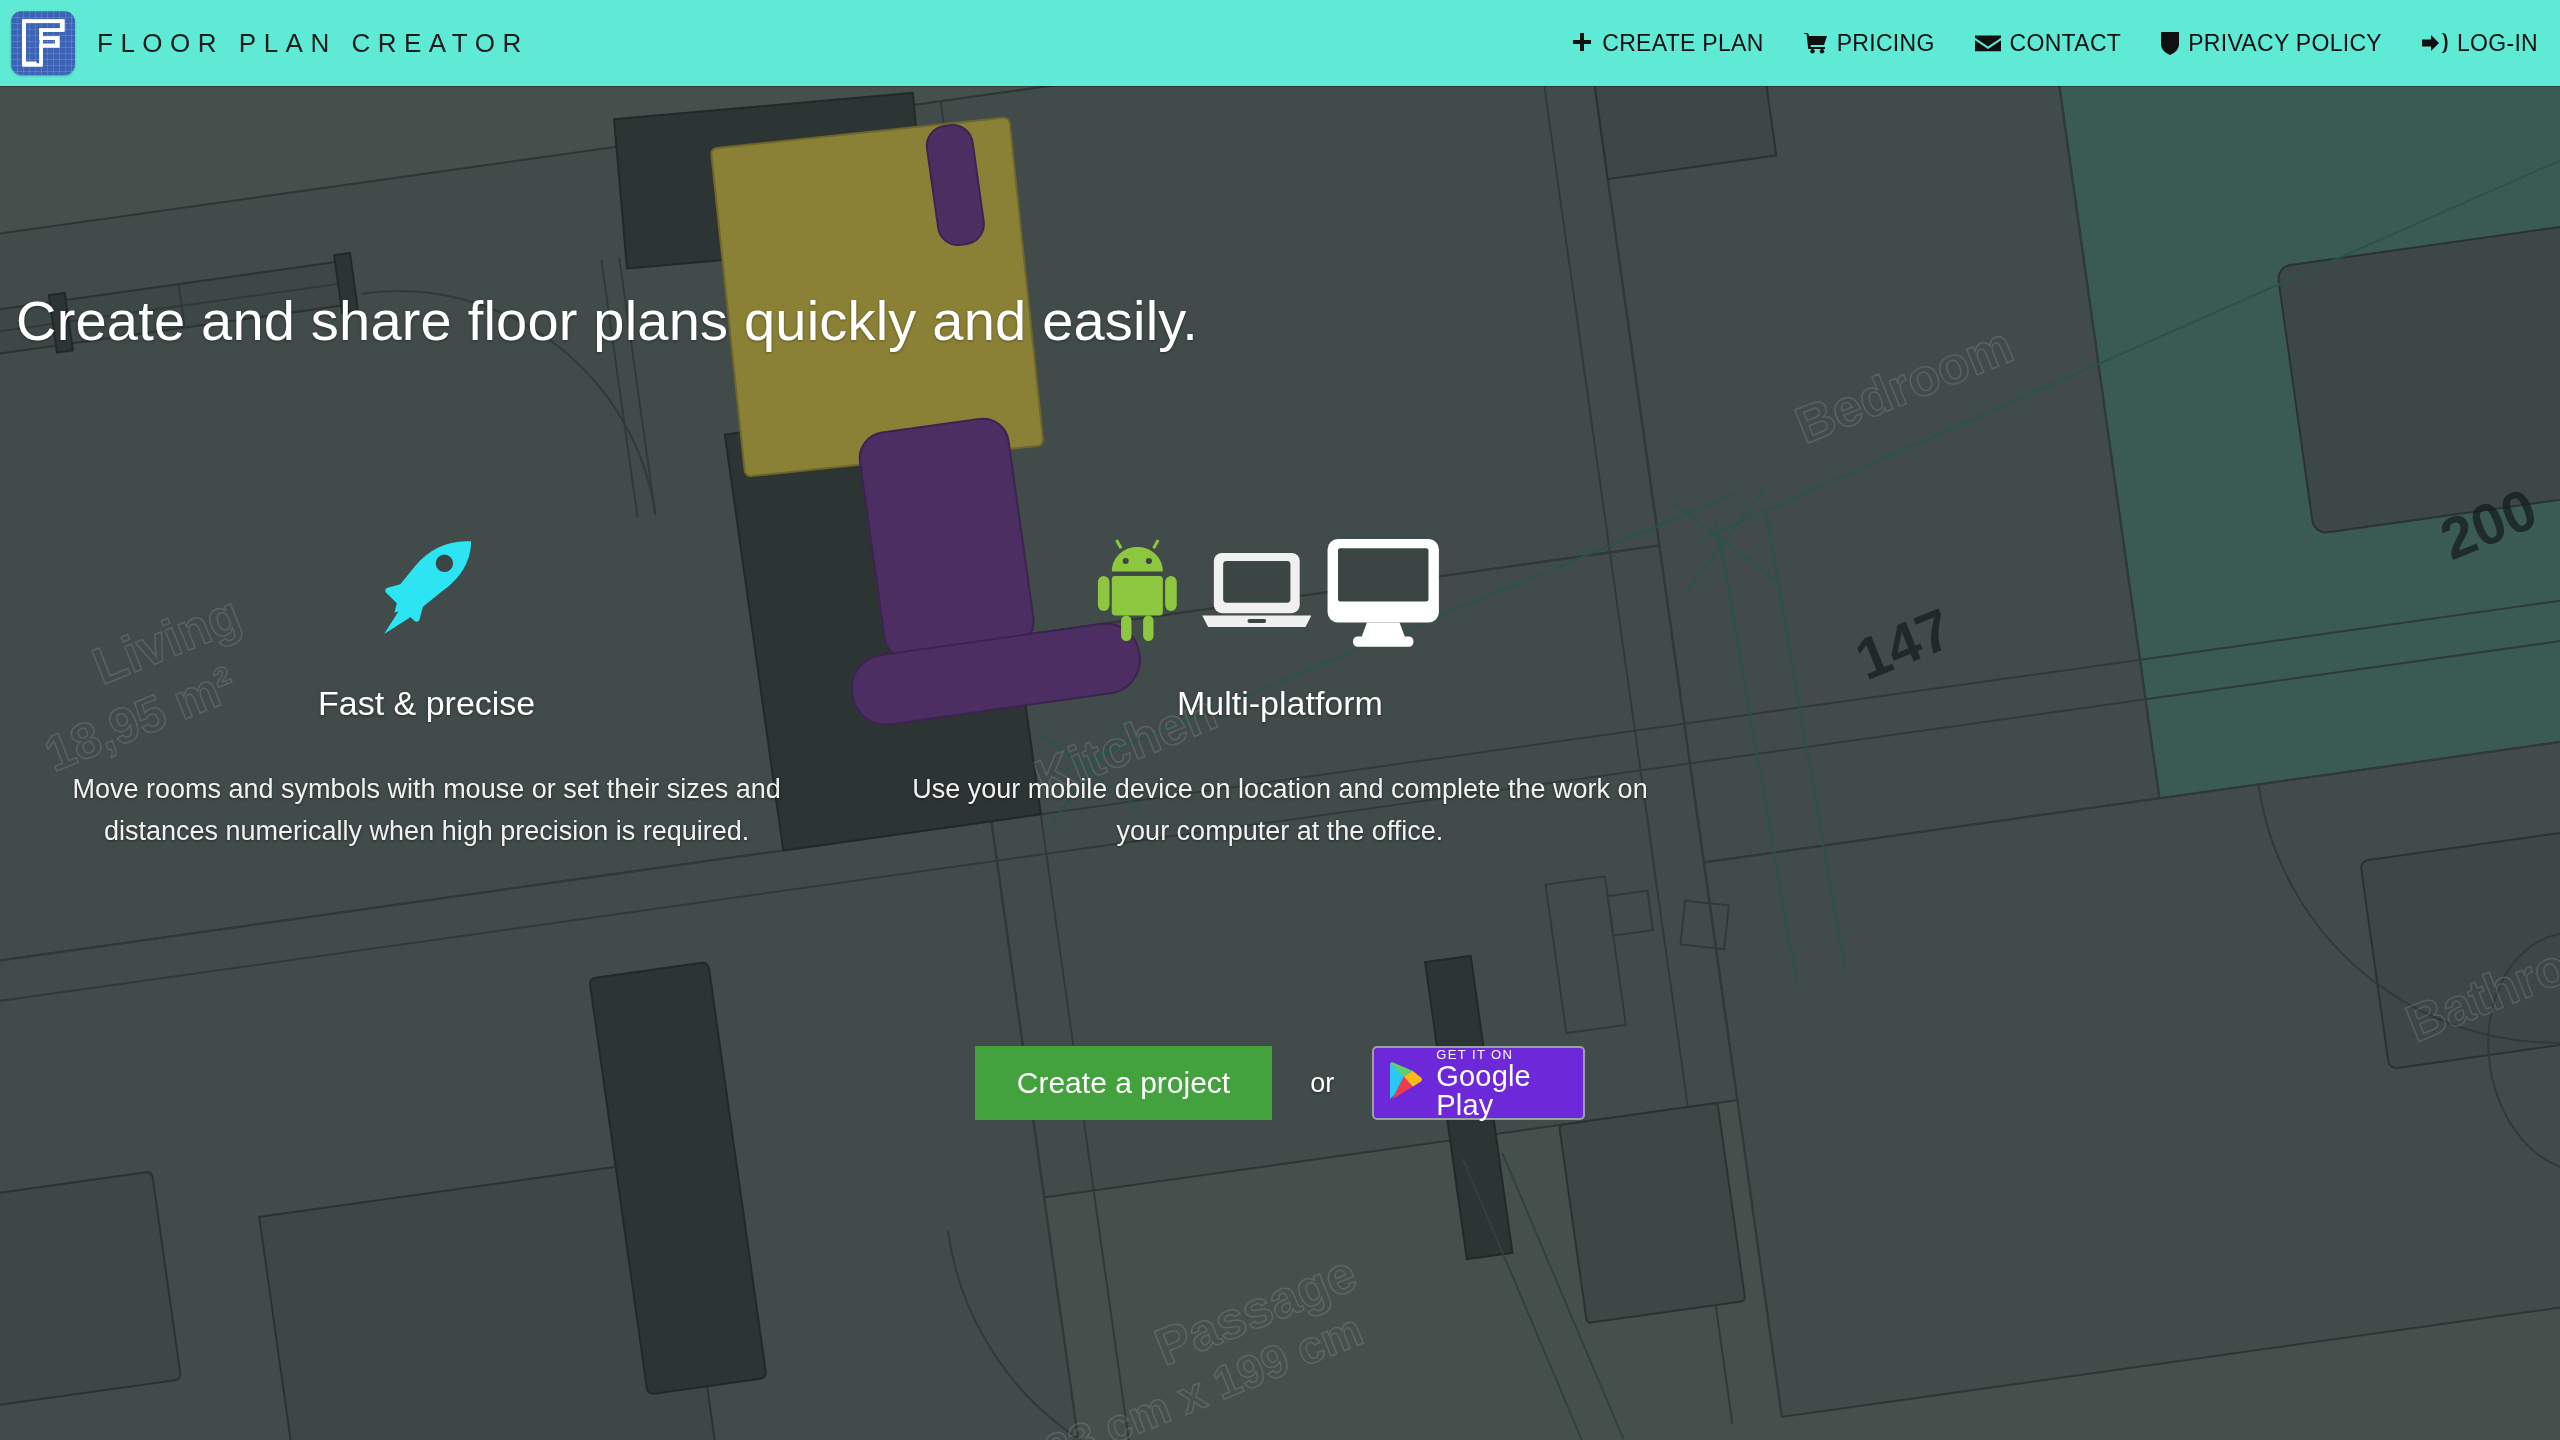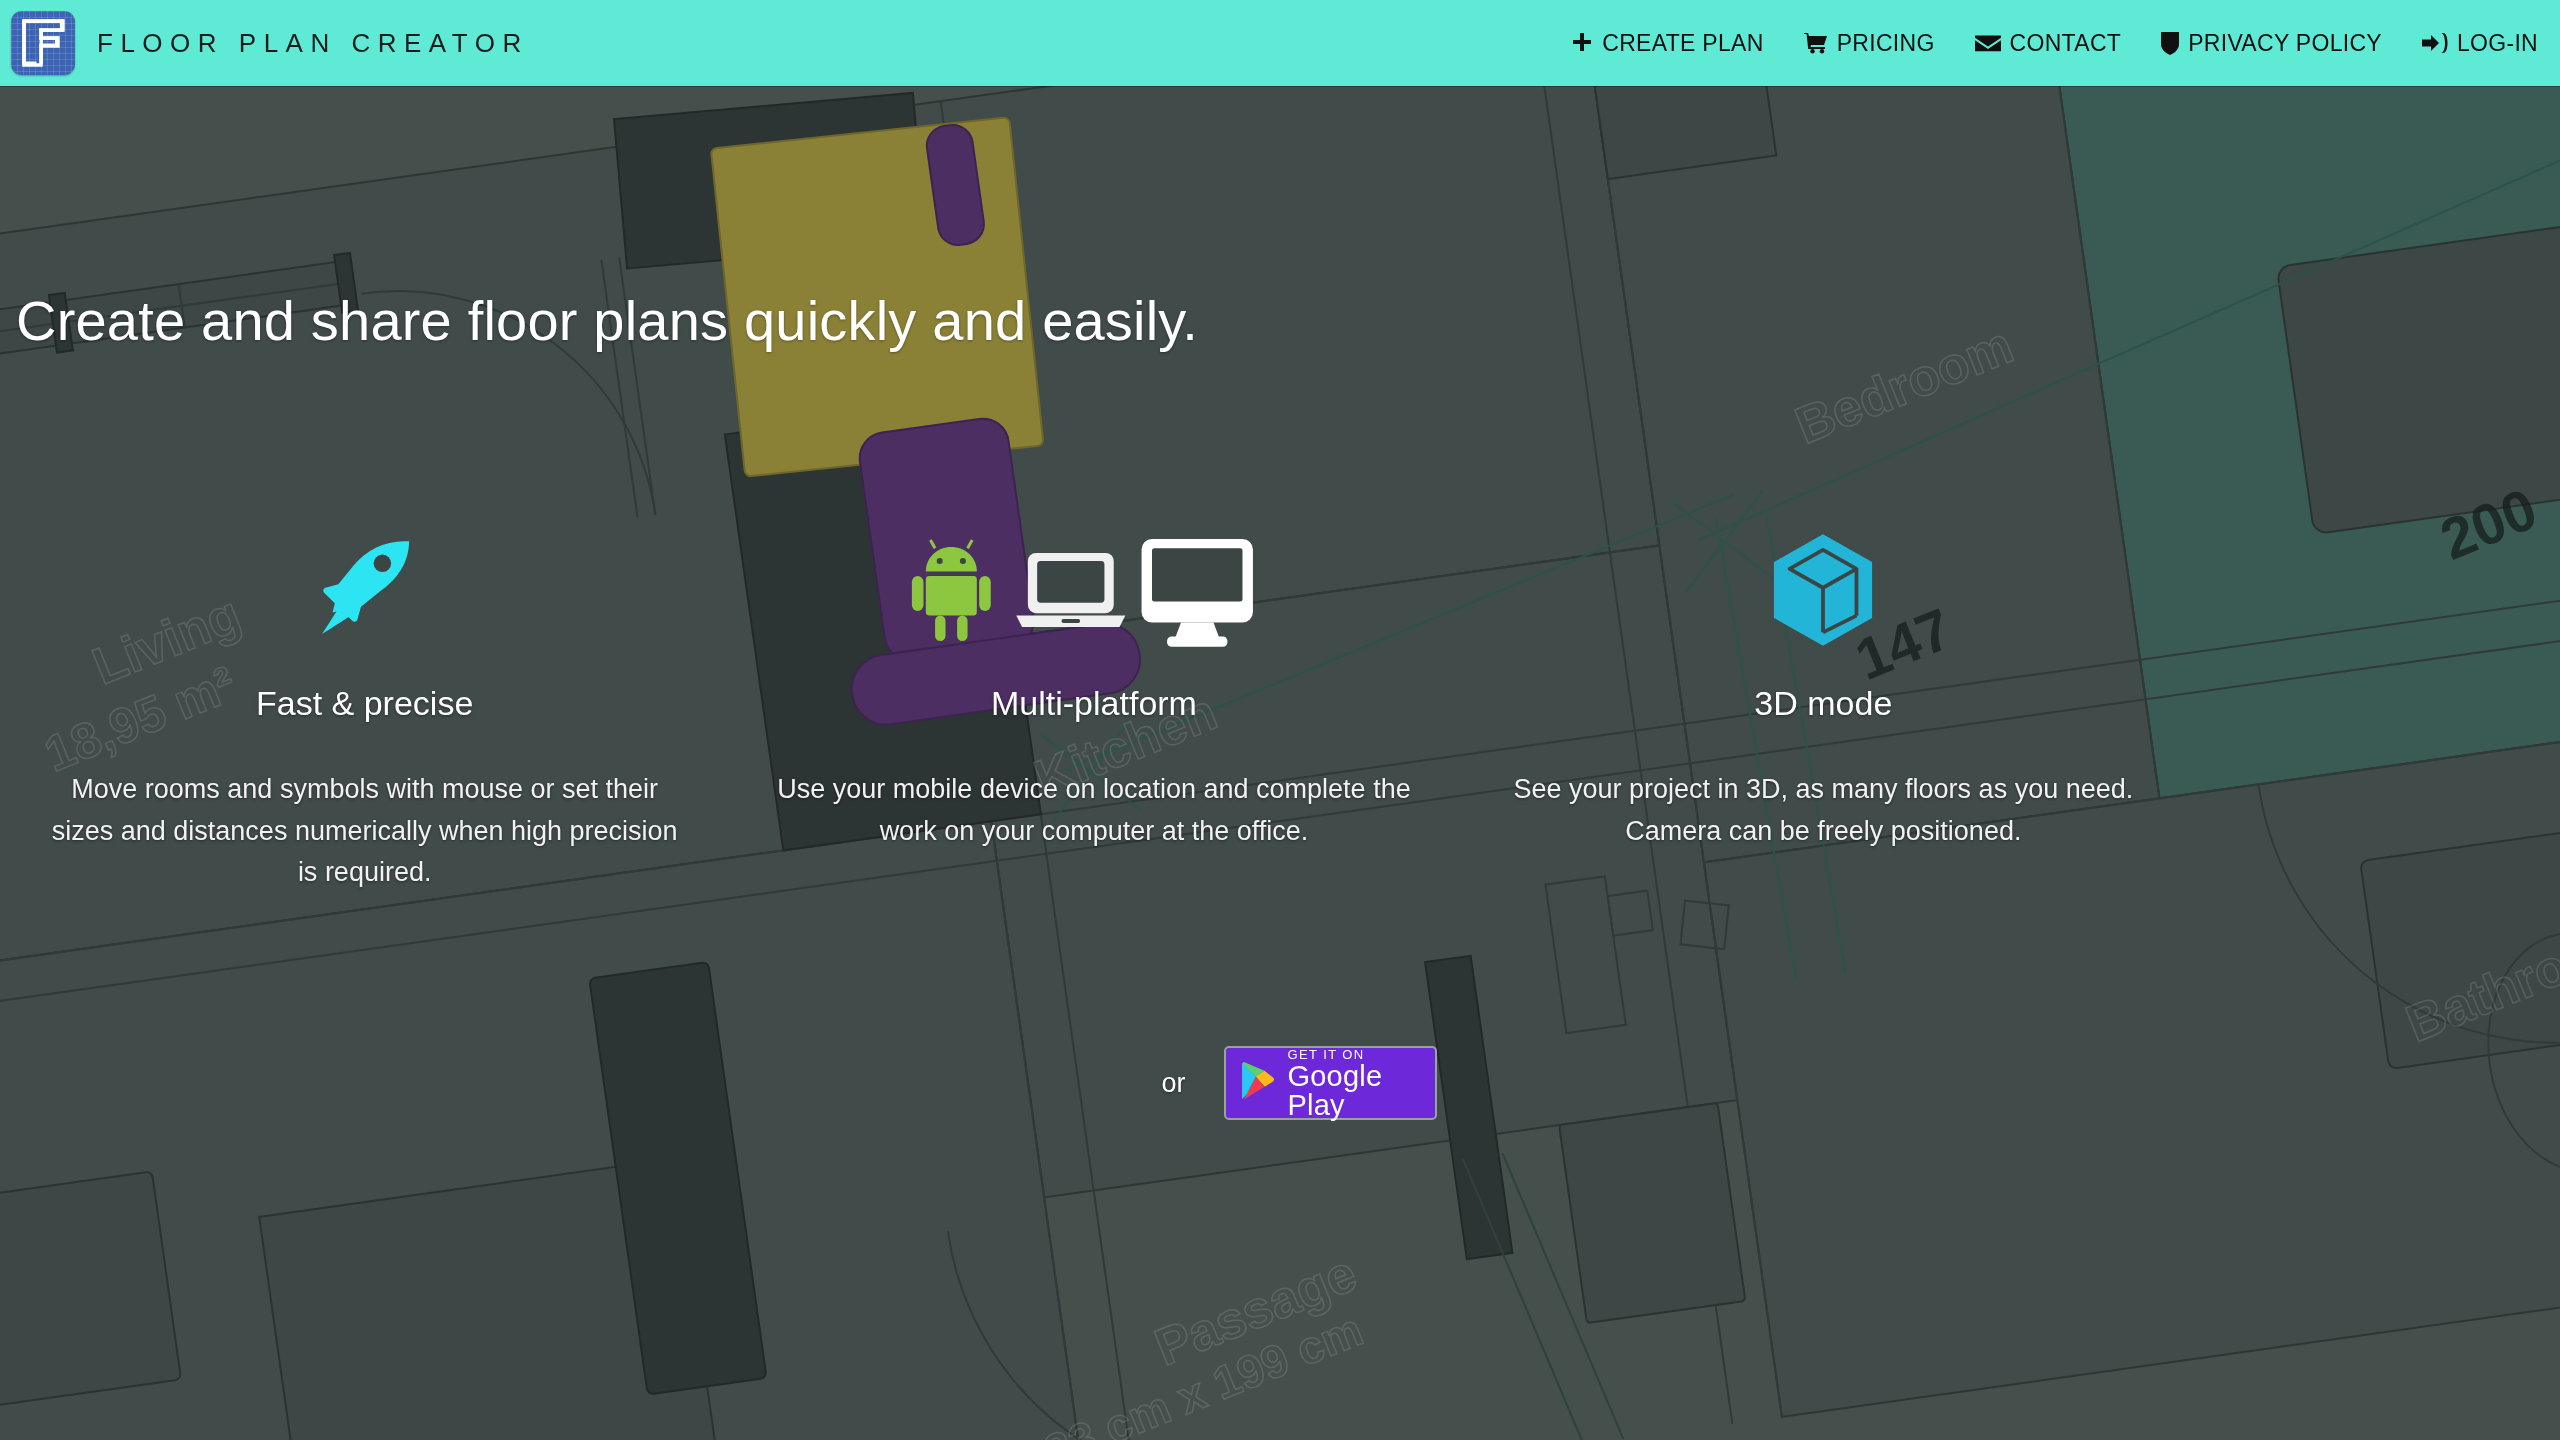--- a/index.html
+++ b/index.html
@@ -407,37 +407,25 @@
             <rect x="215" y="14" width="78" height="46" rx="2" fill="#3b4543"></rect>
             <path d="M240 78h28l6 16h-40z" fill="#ffffff"></path>
             <rect x="228" y="90" width="52" height="9" rx="4" fill="#ffffff"></rect>
           </g>
         </svg>
       </div>
       <div class="feat-title">Multi-platform</div>
       <div class="feat-desc">Use your mobile device on location and complete the work on your computer at the office.</div>
     </div>
 
-    <div class="feature">
-      <div class="feat-icon">
-        <svg width="112" height="116" viewBox="0 0 100 104">
-          <path d="M50 2 94 27v50L50 102 6 77V27z" fill="#23b5d8"></path>
-          <path d="M50 16 80 33 50 50 20 33z" fill="none" stroke="#3b4543" stroke-width="3.4" stroke-linejoin="round"></path>
-          <path d="M50 50v40" fill="none" stroke="#3b4543" stroke-width="3.4"></path>
-          <path d="M80 33v42" fill="none" stroke="#3b4543" stroke-width="3.4"></path>
-          <path d="M50 90 80 75" fill="none" stroke="#3b4543" stroke-width="3.4"></path>
-        </svg>
-      </div>
-      <div class="feat-title">3D mode</div>
-      <div class="feat-desc">See your project in 3D, as many floors as you need. Camera can be freely positioned.</div>
-    </div>
 
   </div>
 
   <div id="cta">
+    <button id="create-project-btn">Create a project</button>
     <span id="cta-or">or</span>
     <div id="gplay-badge">
       <span>
         <svg width="36" height="40" viewBox="0 0 36 40">
           <path d="M2 2 22 20 2 38z" fill="#00d3ff"></path>
           <path d="M2 2 22 20 2 38z" fill="none"></path>
           <path d="M2 2l13.5 12.4L22 20 2 2z" fill="#00e3a0" opacity="0"></path>
           <path d="M2 2 16 15 22 20 2 2z" fill="#31d0ff"></path>
           <path d="M2 2 22 20 16 25 2 38z" fill="#00d3ff" opacity="0"></path>
           <g>

